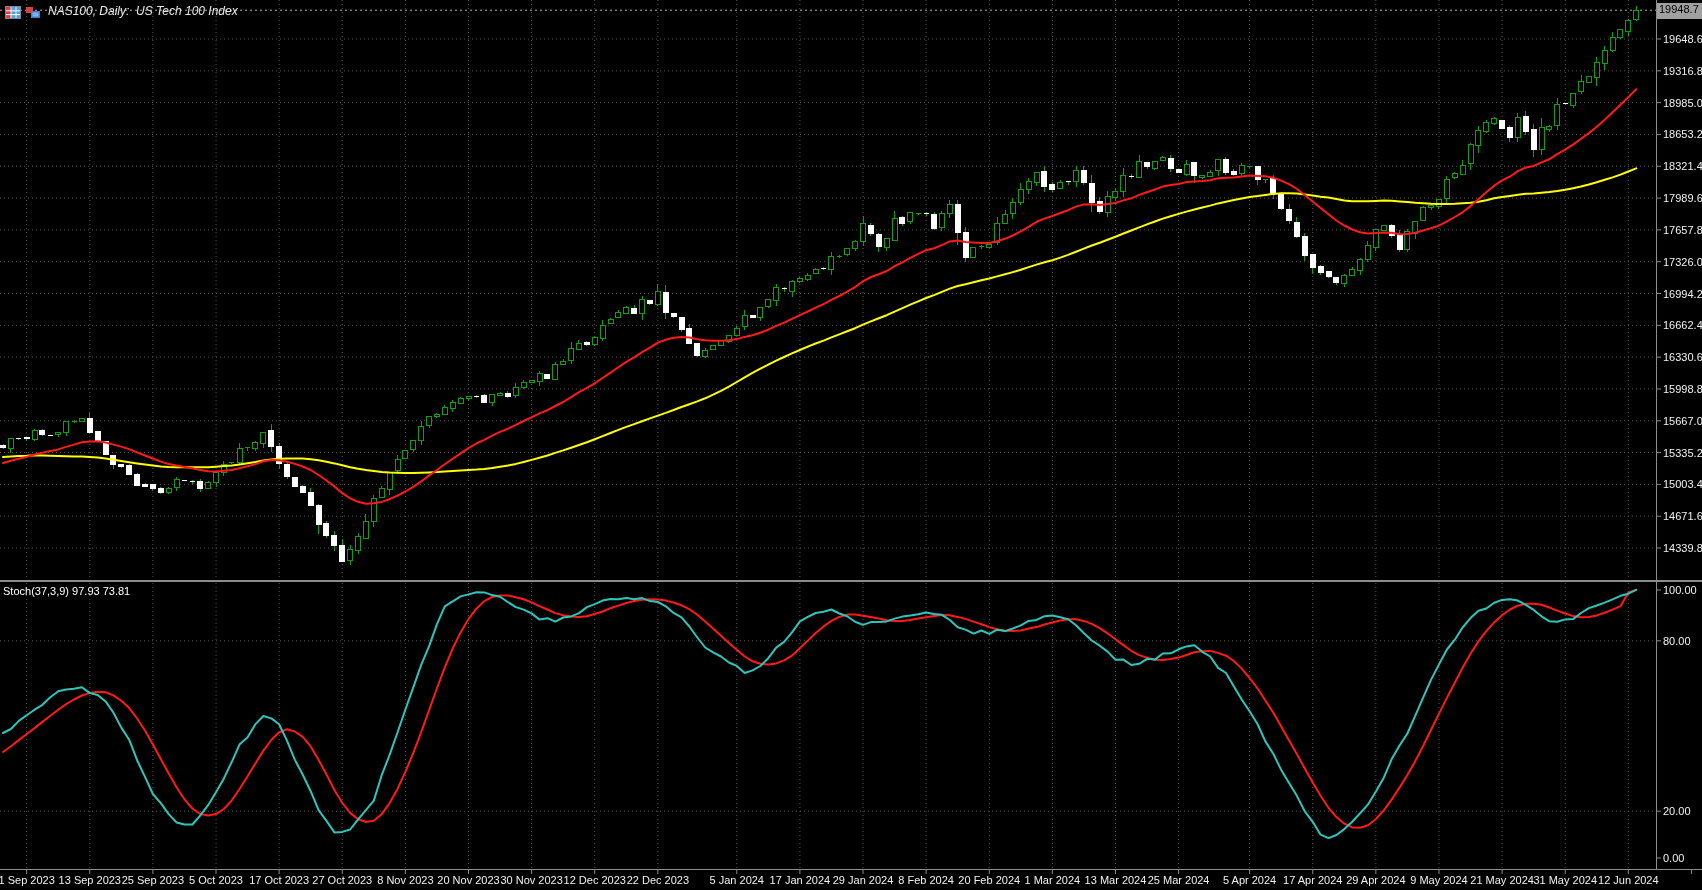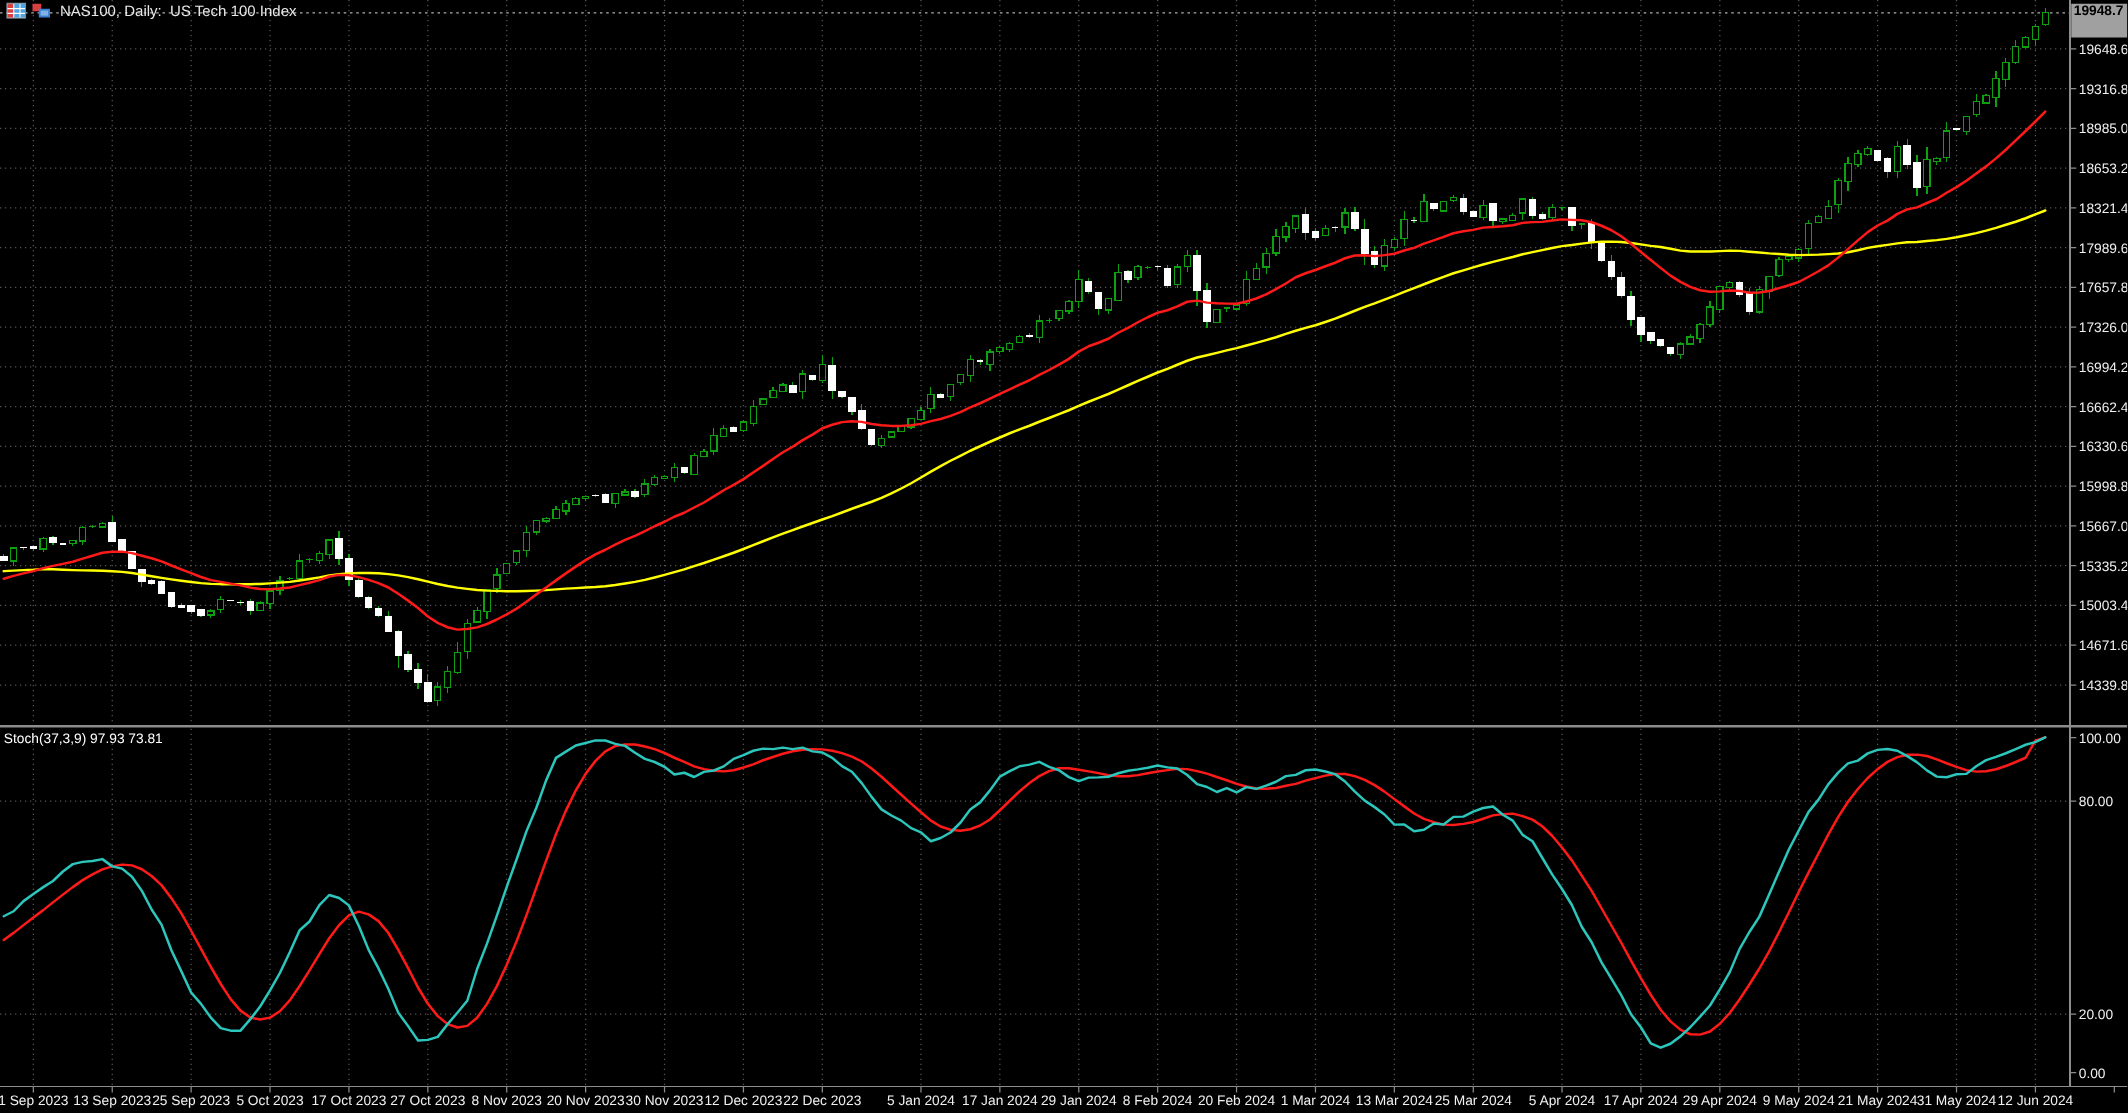--- a/index.html
+++ b/index.html
@@ -1,24 +1,24 @@
 <!DOCTYPE html>
 <html><head>
 <meta charset="utf-8">
 <style>
   html,body{margin:0;padding:0;background:#000;}
   .root{position:relative;width:1702px;height:890px;background:#000;overflow:hidden;
         font-family:"Liberation Sans",sans-serif;}
   #chart-svg{position:absolute;left:0;top:0;}
-  .title-bar{position:absolute;left:5px;top:2px;height:16px;display:flex;align-items:flex-start;z-index:5;}
+  .title-bar{position:absolute;left:5px;top:2px;height:16px;display:flex;align-items:flex-end;z-index:5;font-style:italic;}
   .title-bar .icon{width:16px;height:13px;margin-right:4px;display:inline-block;}
   .chart-title{color:#e8e8e8;font-size:12px;white-space:pre;margin-left:3px;}
   .stoch-label{position:absolute;left:3px;top:585px;color:#fff;font-size:11px;z-index:5;white-space:pre;}
-  .price-box{position:absolute;left:1657px;width:45px;height:27px;background:#a0a0a0;color:#000;
-             font-size:11px;font-weight:bold;line-height:13px;padding-left:2px;box-sizing:border-box;z-index:6;}
+  .price-box{position:absolute;left:1657px;width:45px;height:16px;background:#a0a0a0;color:#000;
+             font-size:11px;font-weight:normal;line-height:13px;padding-left:2px;box-sizing:border-box;z-index:6;}
 </style>
 </head>
 <body>
 
 <div class="root">
   <svg id="chart-svg" width="1702" height="890">
       <g>
         <line x1="0" y1="39" x2="1656" y2="39" stroke="#555555" stroke-width="1" stroke-dasharray="1 3"></line>
         <line x1="0" y1="70.81298399999993" x2="1656" y2="70.81298399999993" stroke="#555555" stroke-width="1" stroke-dasharray="1 3"></line>
         <line x1="0" y1="102.62596799999986" x2="1656" y2="102.62596799999986" stroke="#555555" stroke-width="1" stroke-dasharray="1 3"></line>

